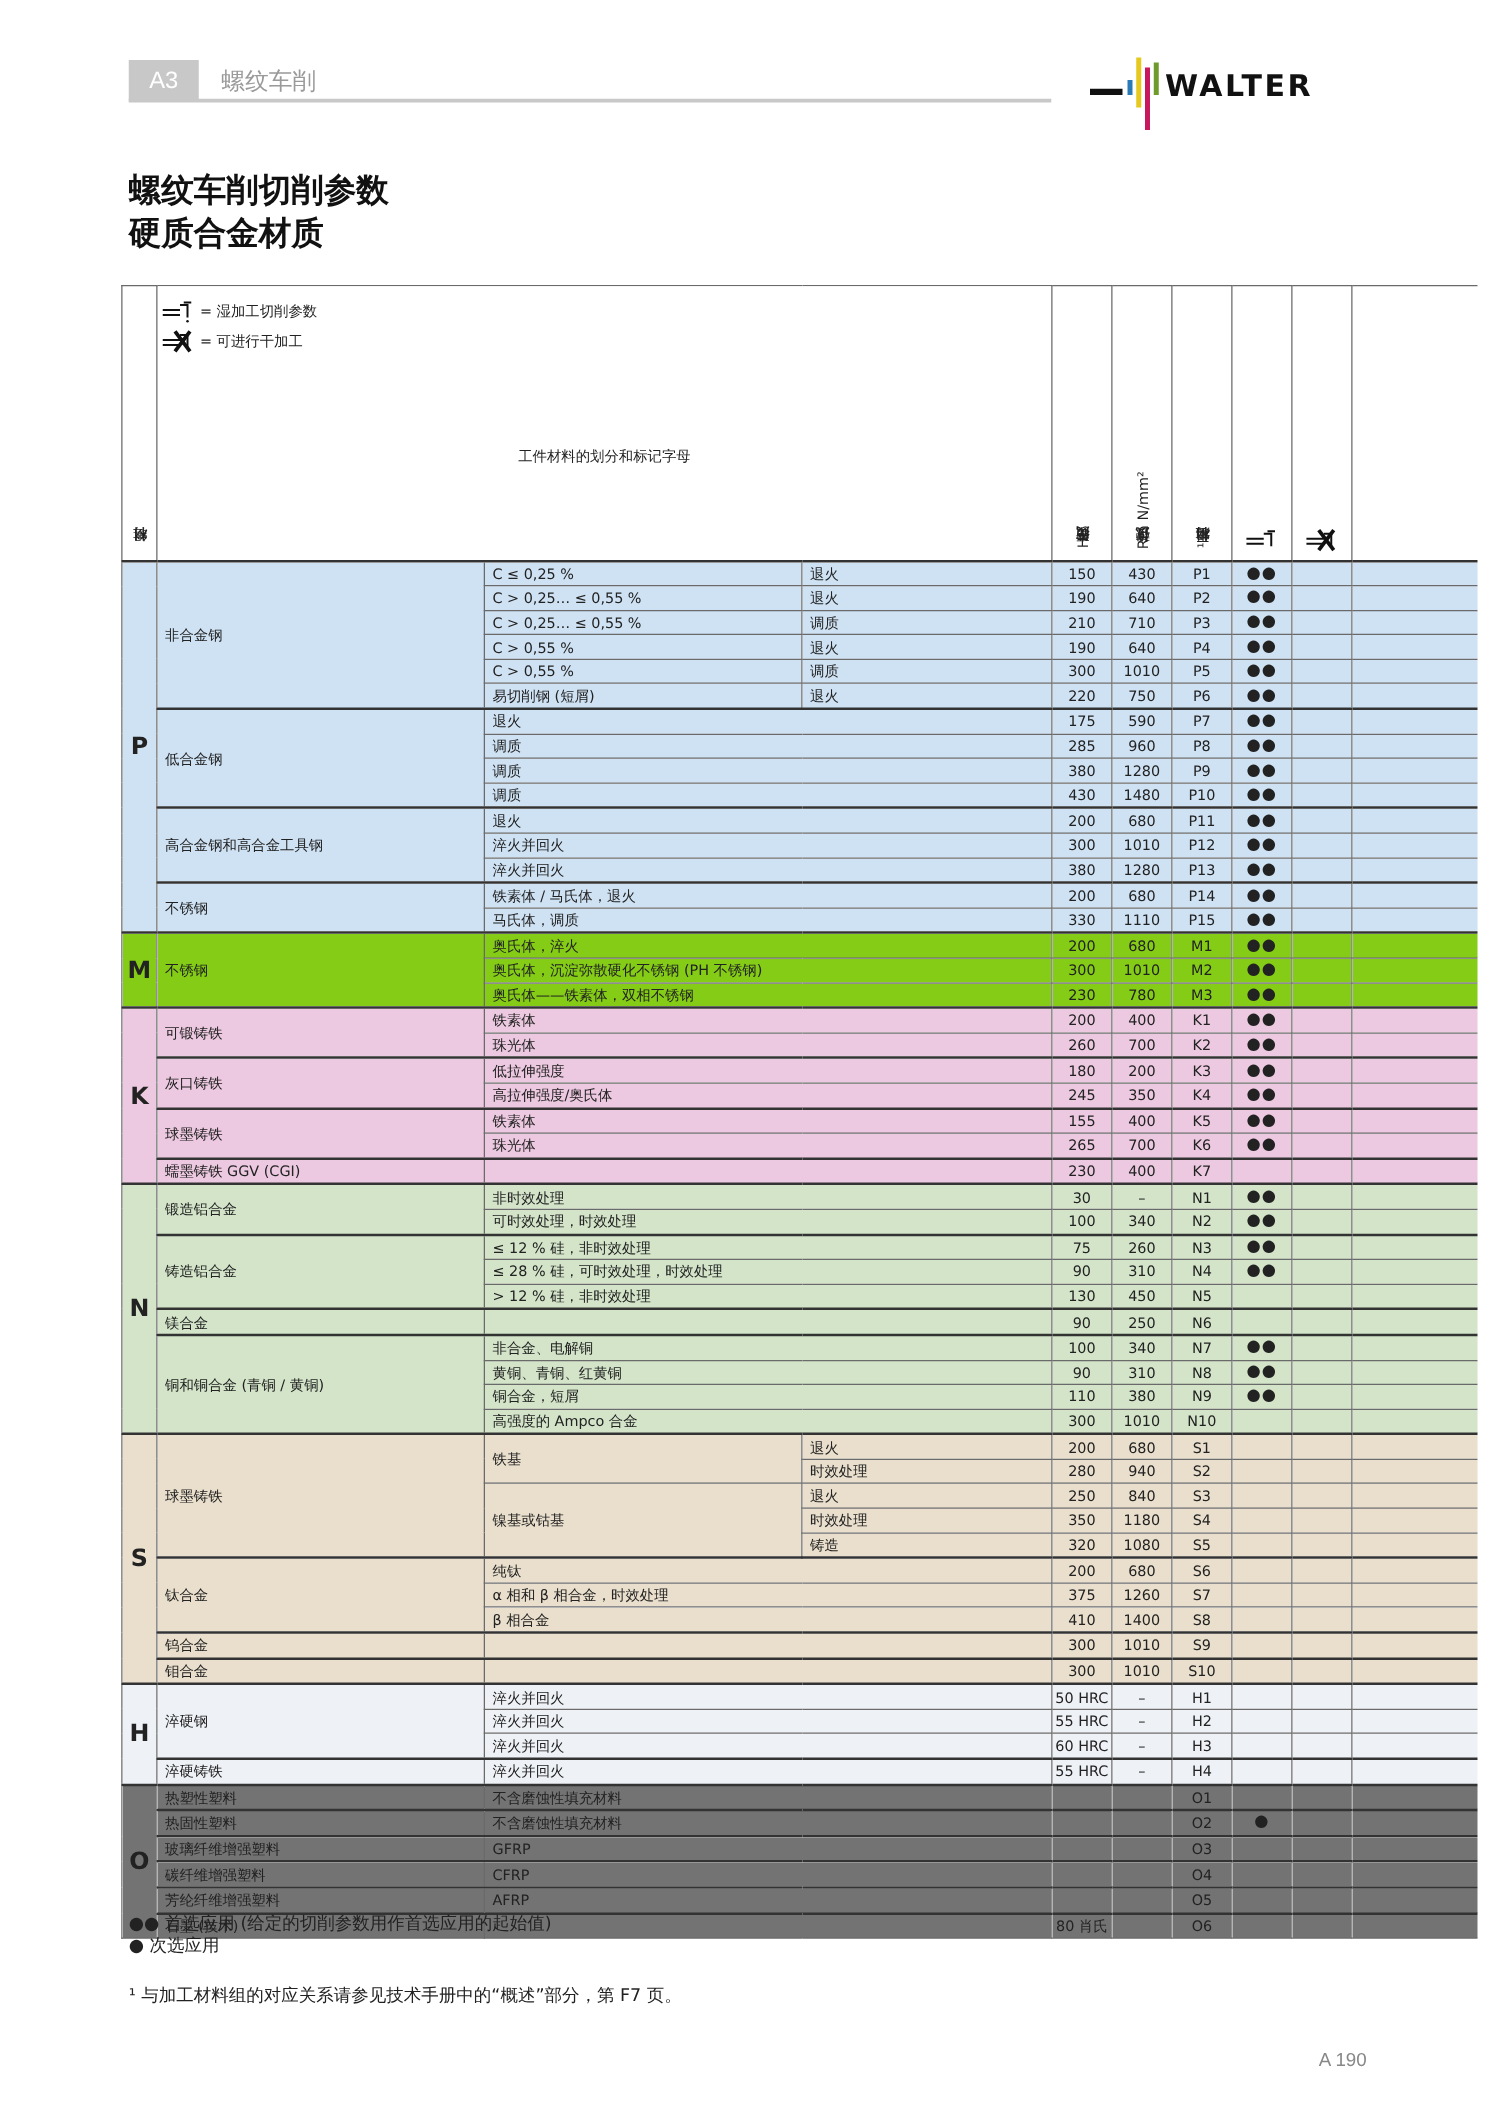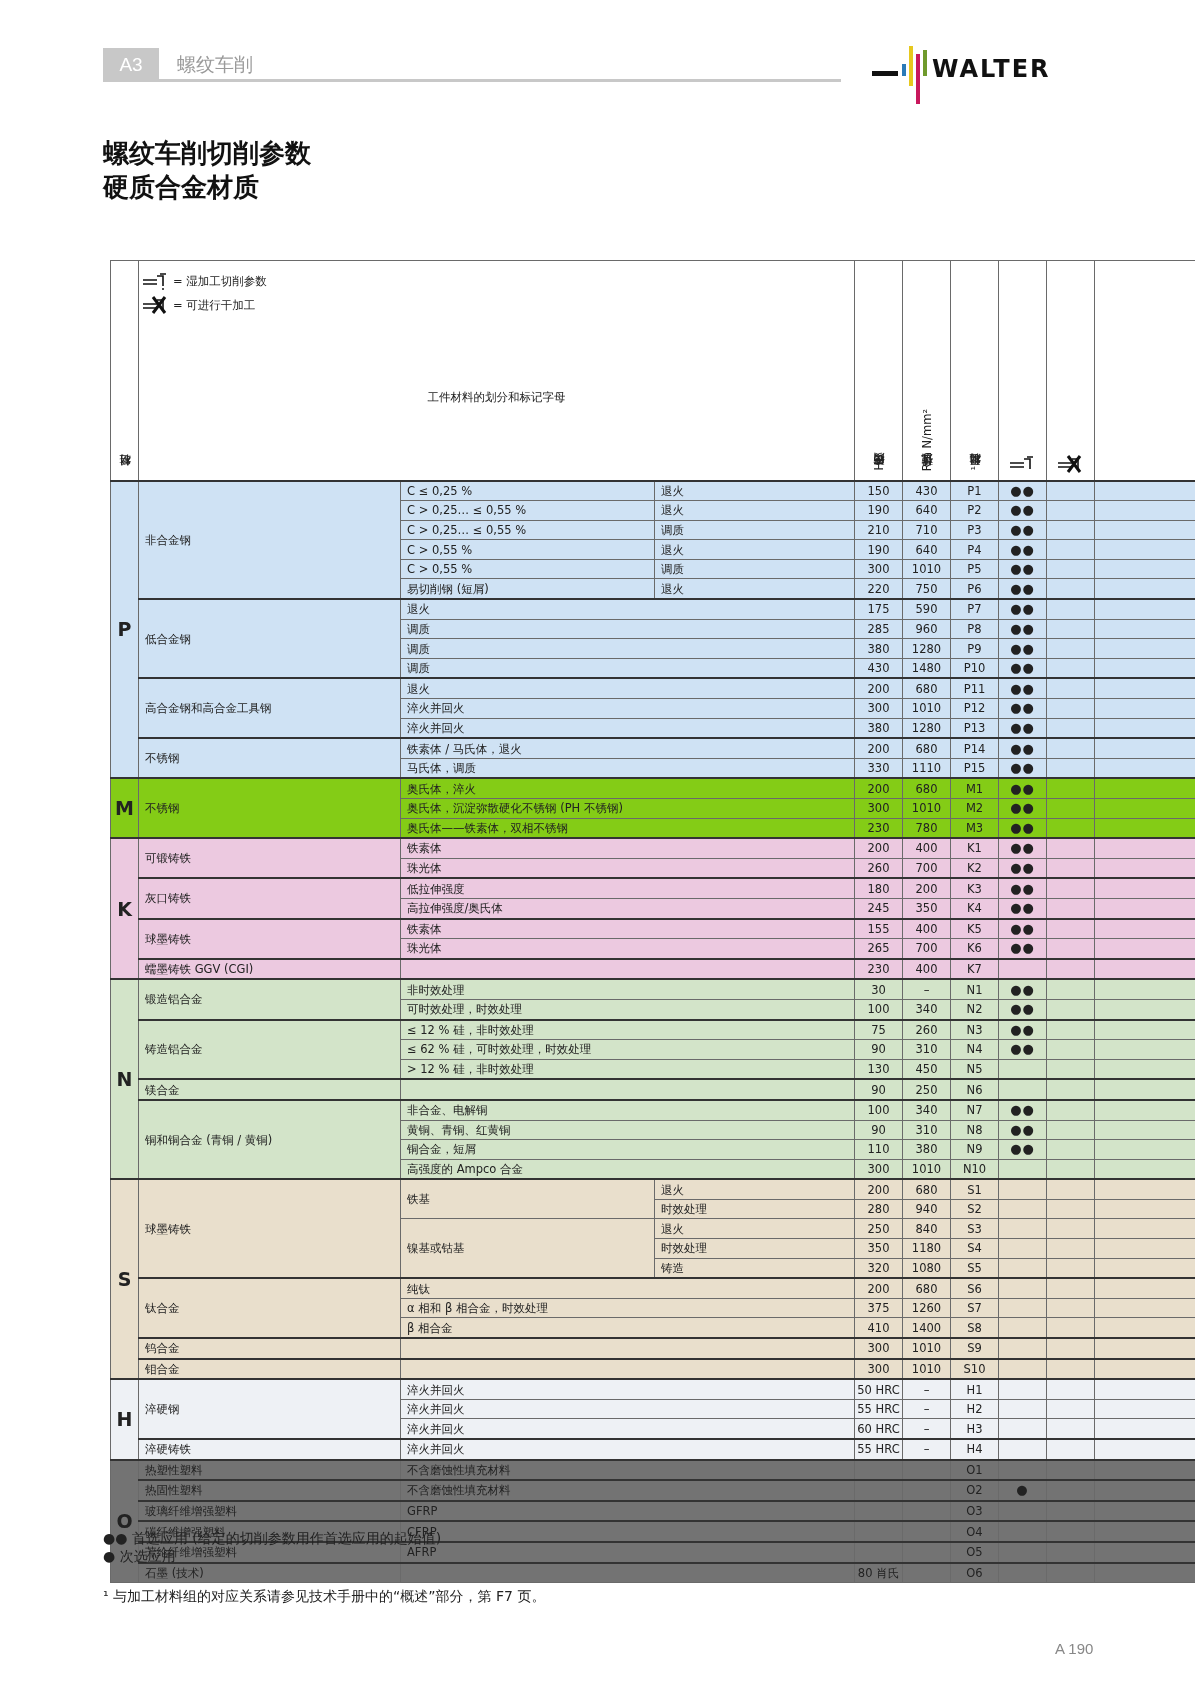--- a/index.html
+++ b/index.html
@@ -2,21 +2,21 @@
 <html><head>
 <meta charset="utf-8">
 <style>
   html,body{margin:0;padding:0;background:#fff;}
   body{width:1200px;height:1697px;position:relative;font-family:"DejaVu Sans","Liberation Sans",sans-serif;color:#222;overflow:hidden;}
   .hdr-tab{position:absolute;left:103px;top:48px;width:56px;height:33px;background:#c8c8c8;color:#fff;font-size:19px;display:flex;align-items:center;justify-content:center;font-family:"Liberation Sans",sans-serif;}
   .hdr-title{position:absolute;left:177px;top:52px;font-size:19px;color:#9a9a9a;}
   .hdr-line{position:absolute;left:103px;top:79px;width:738px;height:3px;background:#c8c8c8;}
   .logo{position:absolute;left:872px;top:44px;width:230px;height:60px;}
   .page-title{position:absolute;left:103px;top:136px;font-size:26px;font-weight:bold;line-height:34px;color:#111;}
-  table.mat{position:absolute;left:110px;top:228px;border-collapse:collapse;table-layout:fixed;font-size:11.5px;margin-top:32px;}
+  table.mat{position:absolute;left:97px;top:228px;border-collapse:collapse;table-layout:fixed;font-size:11.5px;}
   table.mat td{border:1px solid #6a6a6a;padding:0 6px;height:18.6px;line-height:18px;white-space:nowrap;overflow:hidden;}
   table.mat td.num{text-align:center;padding:0;}
   table.mat td.grp{text-align:center;font-weight:bold;font-size:19px;padding:0;}
   table.mat tr.head td{background:#fff;vertical-align:bottom;}
   table.mat tr.first-of-block td{border-top:2px solid #333;}
   .vert{writing-mode:vertical-rl;transform:rotate(180deg);font-size:11.5px;white-space:nowrap;display:inline-block;}
   .legend-line{display:flex;align-items:center;gap:4px;font-size:11.5px;height:24px;}
   .dots{letter-spacing:1px;font-size:13px;}
   .foot{position:absolute;left:103px;font-size:14px;color:#222;}
   .pnum{position:absolute;left:1055px;top:1640px;font-size:15px;color:#888;font-family:"Liberation Sans",sans-serif;}
@@ -361,21 +361,21 @@
         <td rowspan="3">铸造铝合金</td>
         <td colspan="2">≤ 12 % 硅，非时效处理</td>
         <td class="num">75</td>
         <td class="num">260</td>
         <td class="num">N3</td>
         <td class="num dots">●●</td>
         <td class="num dots"></td>
         <td style="border-right: none;"></td>
       </tr>
       <tr class="N">
-        <td colspan="2">≤ 62 % 硅，可时效处理，时效处理</td>
+        <td colspan="2">≤ 28 % 硅，可时效处理，时效处理</td>
         <td class="num">90</td>
         <td class="num">310</td>
         <td class="num">N4</td>
         <td class="num dots">●●</td>
         <td class="num dots"></td>
         <td style="border-right: none;"></td>
       </tr>
       <tr class="N">
         <td colspan="2">&gt; 12 % 硅，非时效处理</td>
         <td class="num">130</td>

